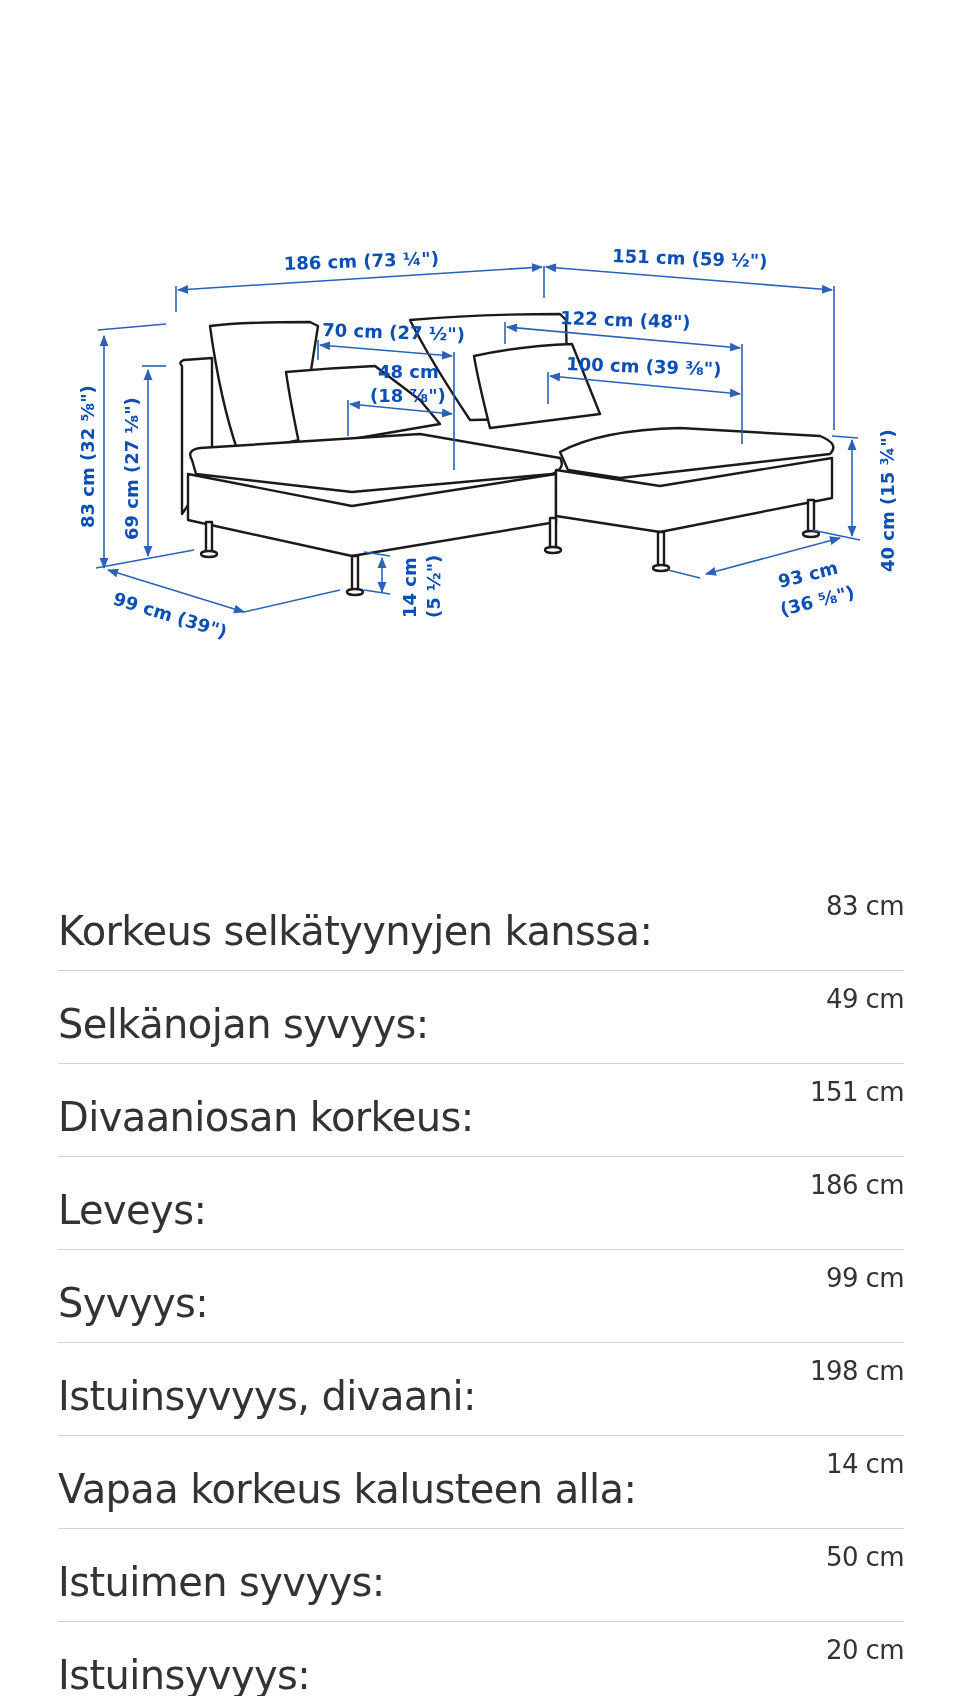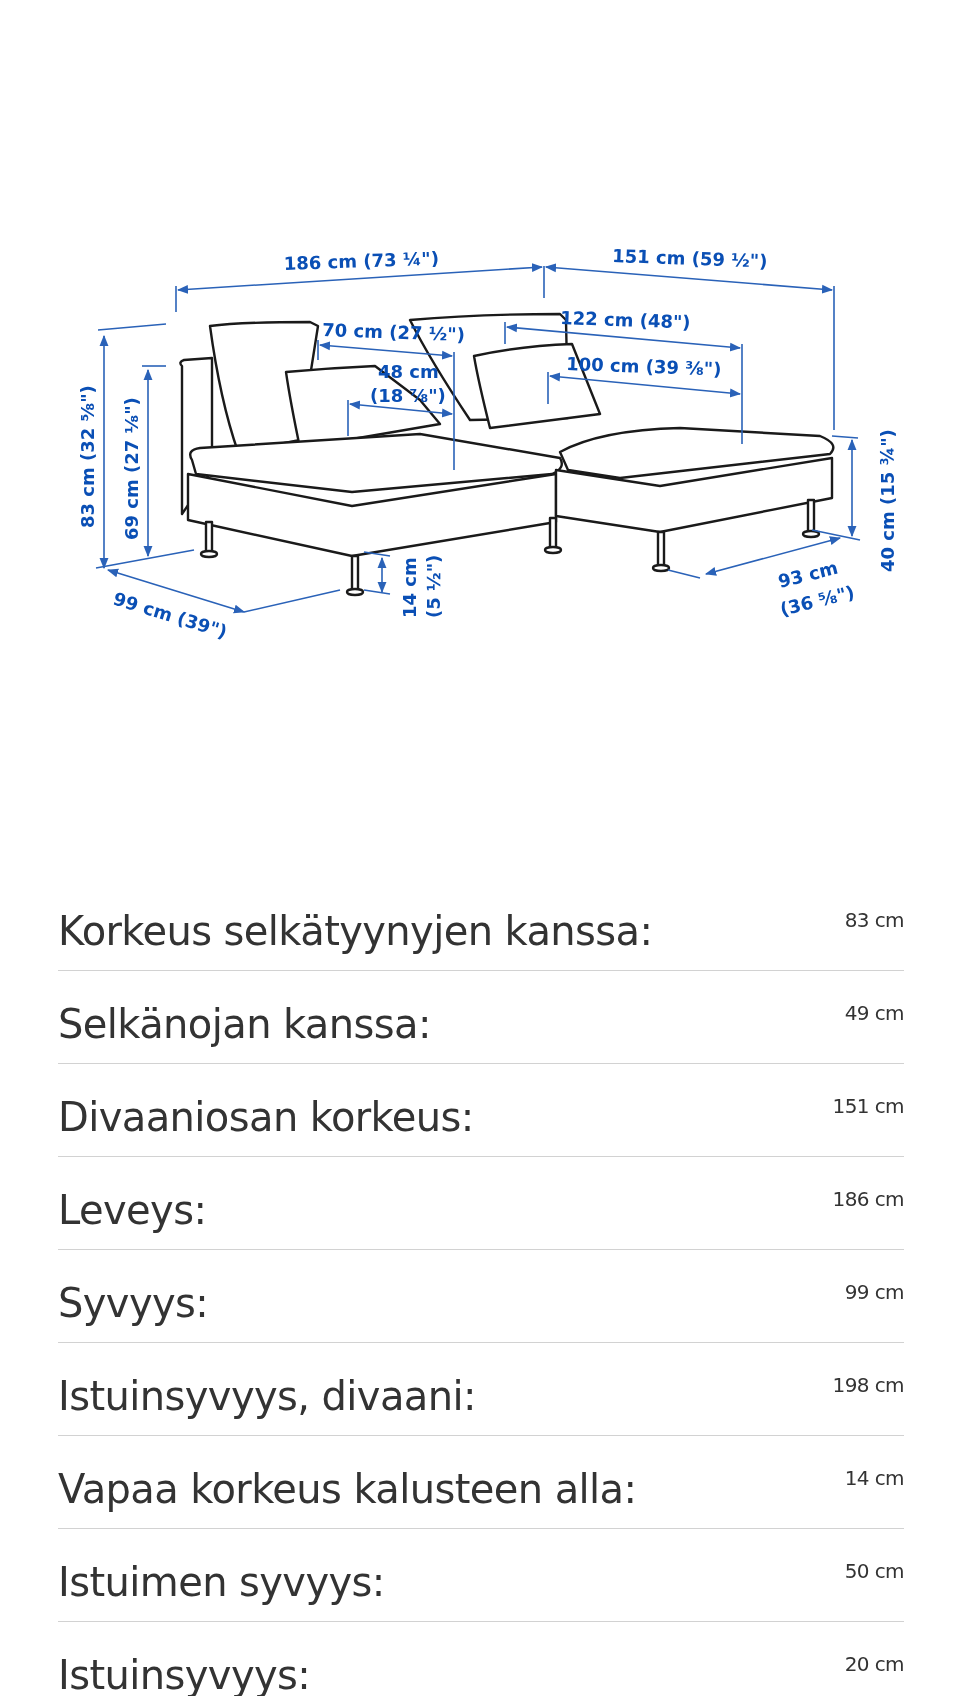--- a/index.html
+++ b/index.html
@@ -7,21 +7,21 @@
          font-family: "Liberation Sans", "DejaVu Sans", sans-serif; }
   .diagram { position: absolute; left: 0; top: 0; width: 960px; height: 800px; }
   .diagram svg { position: absolute; left: 0; top: 0; }
   .dim-label { font-family: "DejaVu Sans", sans-serif; font-weight: bold; fill: #0a4fb5; font-size: 18px; }
   .dimline { stroke: #2a62b8; stroke-width: 1.6; fill: none; }
   .sofa { stroke: #1a1a1a; stroke-width: 2.4; fill: #ffffff; stroke-linejoin: round; stroke-linecap: round; }
   .table { position: absolute; left: 58px; top: 878px; width: 846px; }
   .row { position: relative; height: 92px; border-bottom: 1.5px solid #d2d2d2; }
   .row:last-child { border-bottom: none; }
   .row .lbl { position: absolute; left: 0; top: 30px; font-size: 40px; color: #333333; font-family: "DejaVu Sans", sans-serif; letter-spacing: -0.6px; }
-  .row .val { position: absolute; right: 0; top: 30px; font-size: 20px; color: #333333; font-family: "DejaVu Sans", sans-serif; letter-spacing: -0.6px; }
+  .row .val { position: absolute; right: 0; top: 13px; font-size: 26px; color: #333333; font-family: "DejaVu Sans", sans-serif; letter-spacing: -0.6px; }
 </style>
 </head>
 <body>
 
 <div class="diagram">
   <svg width="960" height="800" viewBox="0 0 960 800">
     <defs>
       <marker id="arr" viewBox="0 0 10 10" refX="9" refY="5" markerWidth="7" markerHeight="7" orient="auto-start-reverse">
         <path d="M0,1 L10,5 L0,9 z" fill="#2a62b8"></path>
       </marker>
@@ -111,21 +111,21 @@
     <text class="dim-label" x="782" y="616" transform="rotate(-14 782 616)">(36 ⅝")</text>
   </svg>
 </div>
 
 <div class="table">
   <div class="row">
     <span class="lbl">Korkeus selkätyynyjen kanssa:</span>
     <span class="val">83 cm</span>
   </div>
   <div class="row">
-    <span class="lbl">Selkänojan kanssa:</span>
+    <span class="lbl">Selkänojan syvyys:</span>
     <span class="val">49 cm</span>
   </div>
   <div class="row">
     <span class="lbl">Divaaniosan korkeus:</span>
     <span class="val">151 cm</span>
   </div>
   <div class="row">
     <span class="lbl">Leveys:</span>
     <span class="val">186 cm</span>
   </div>

